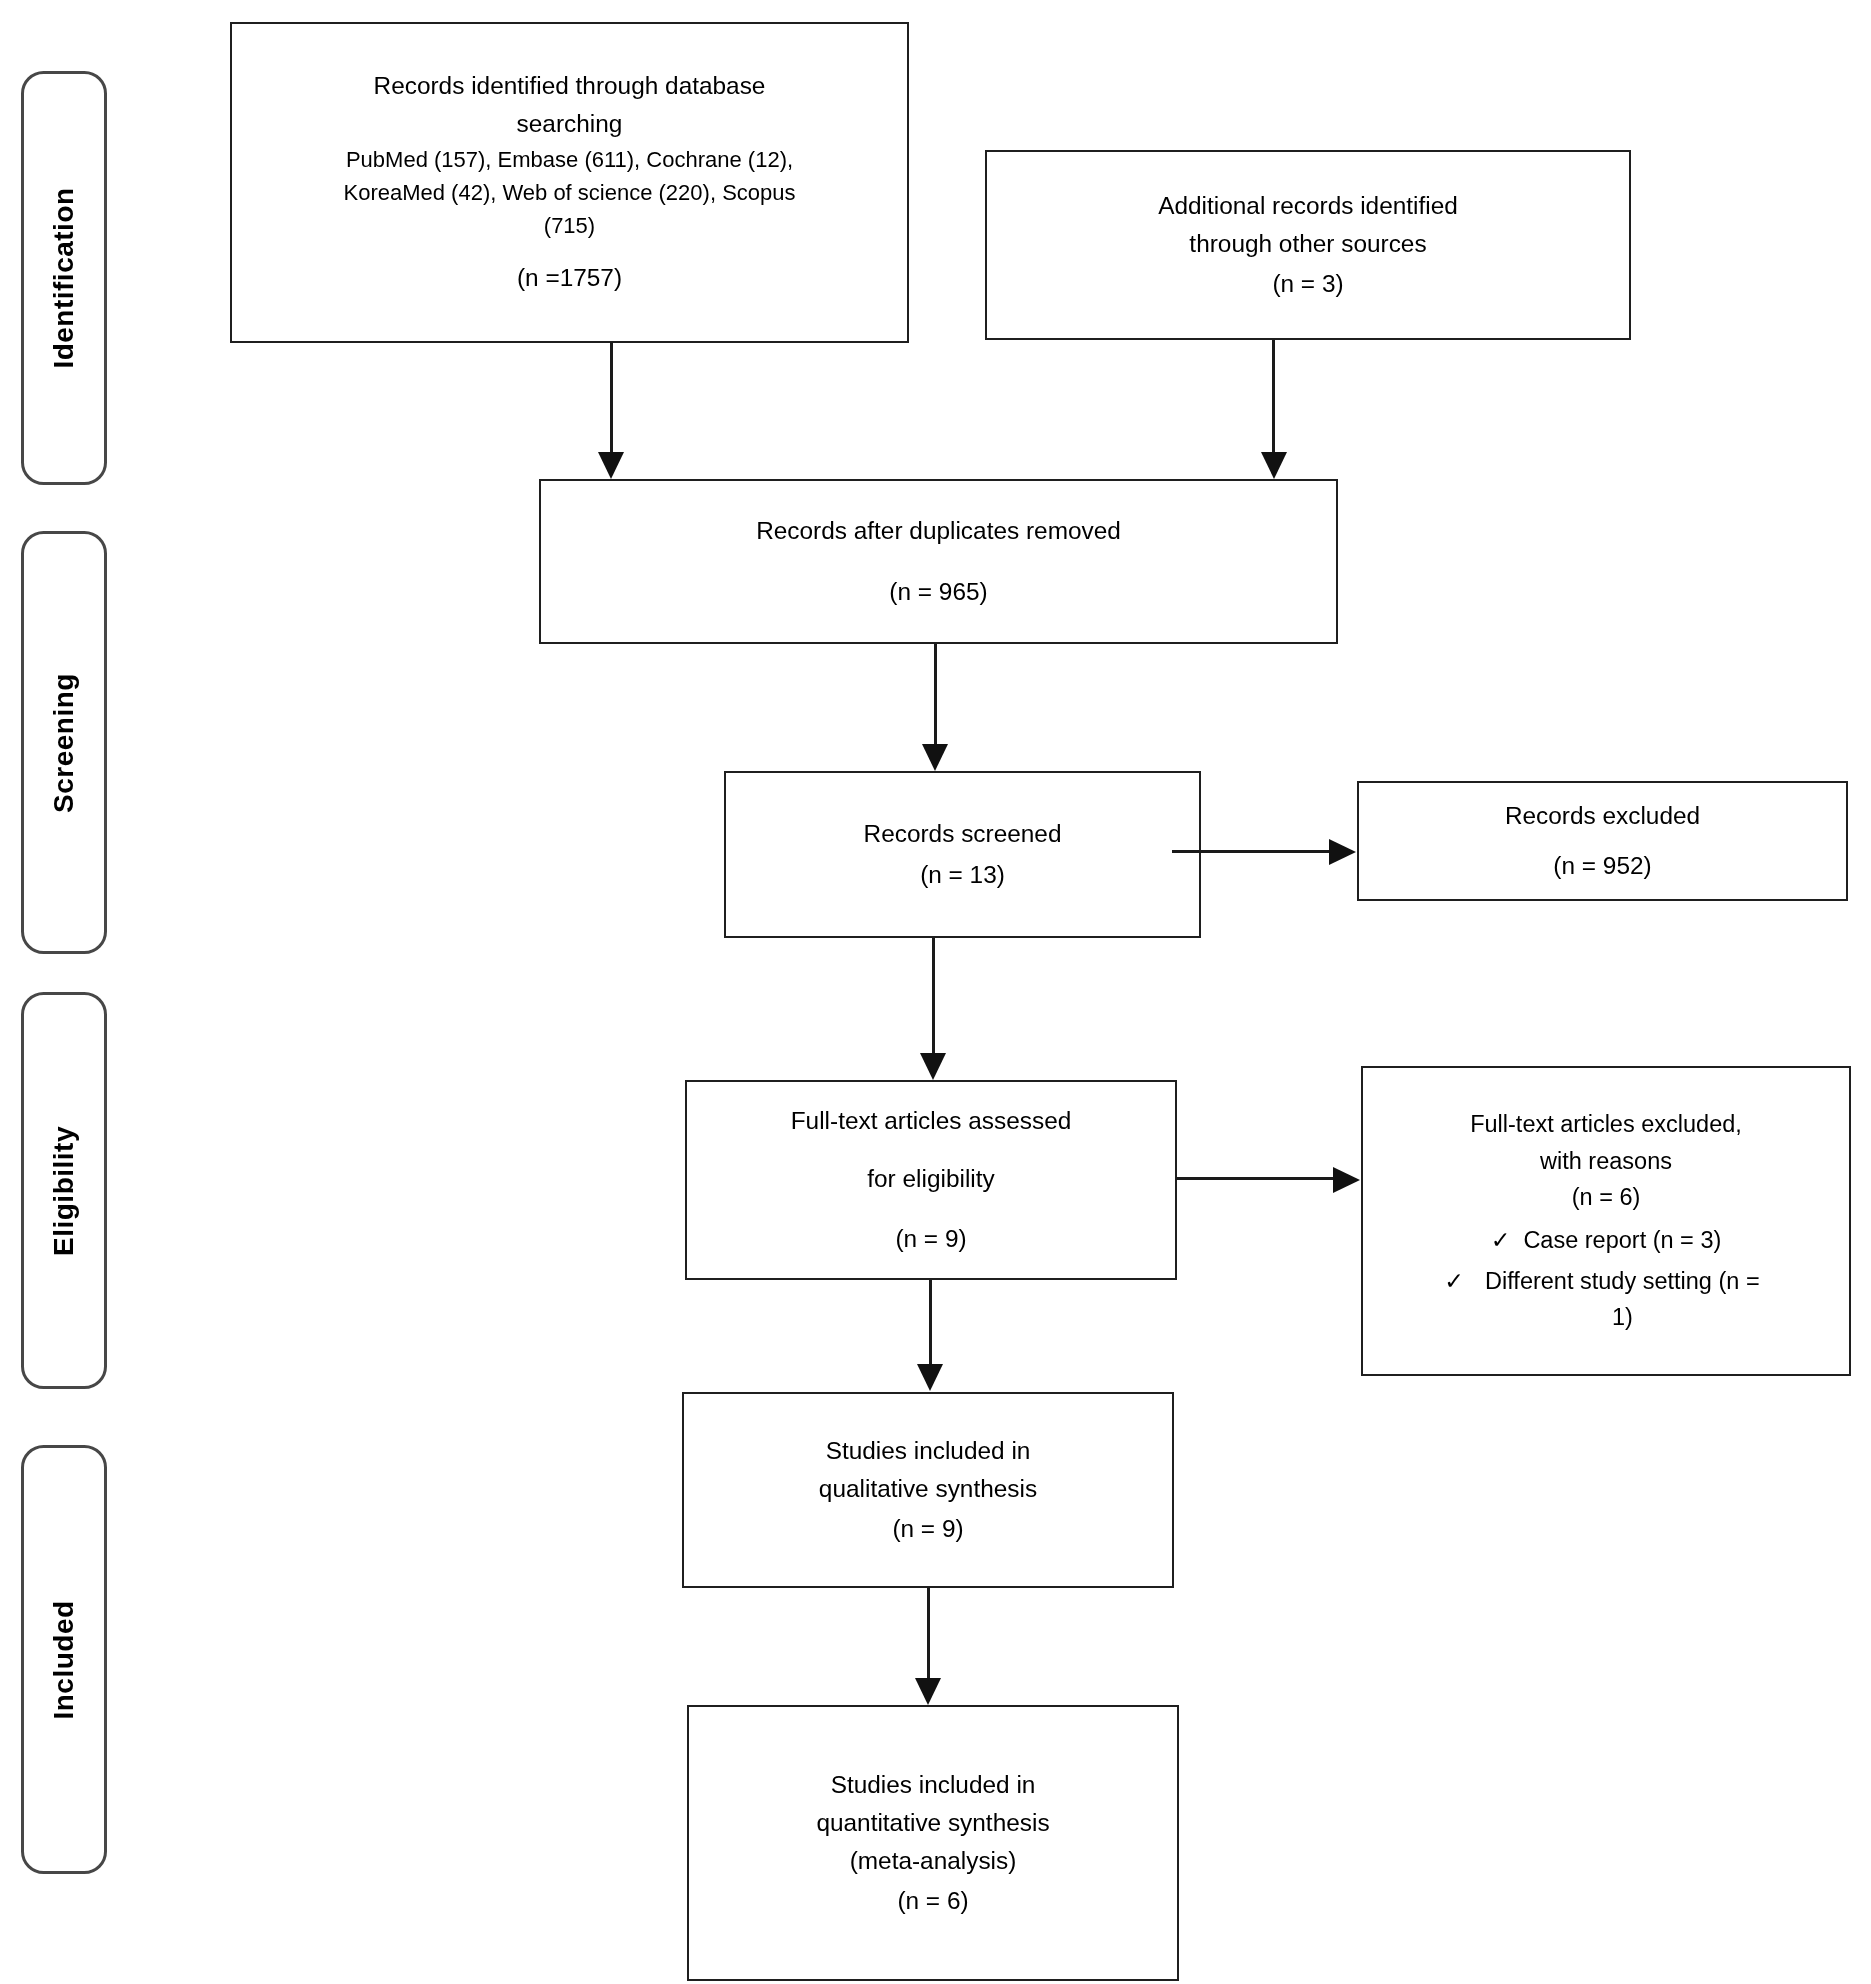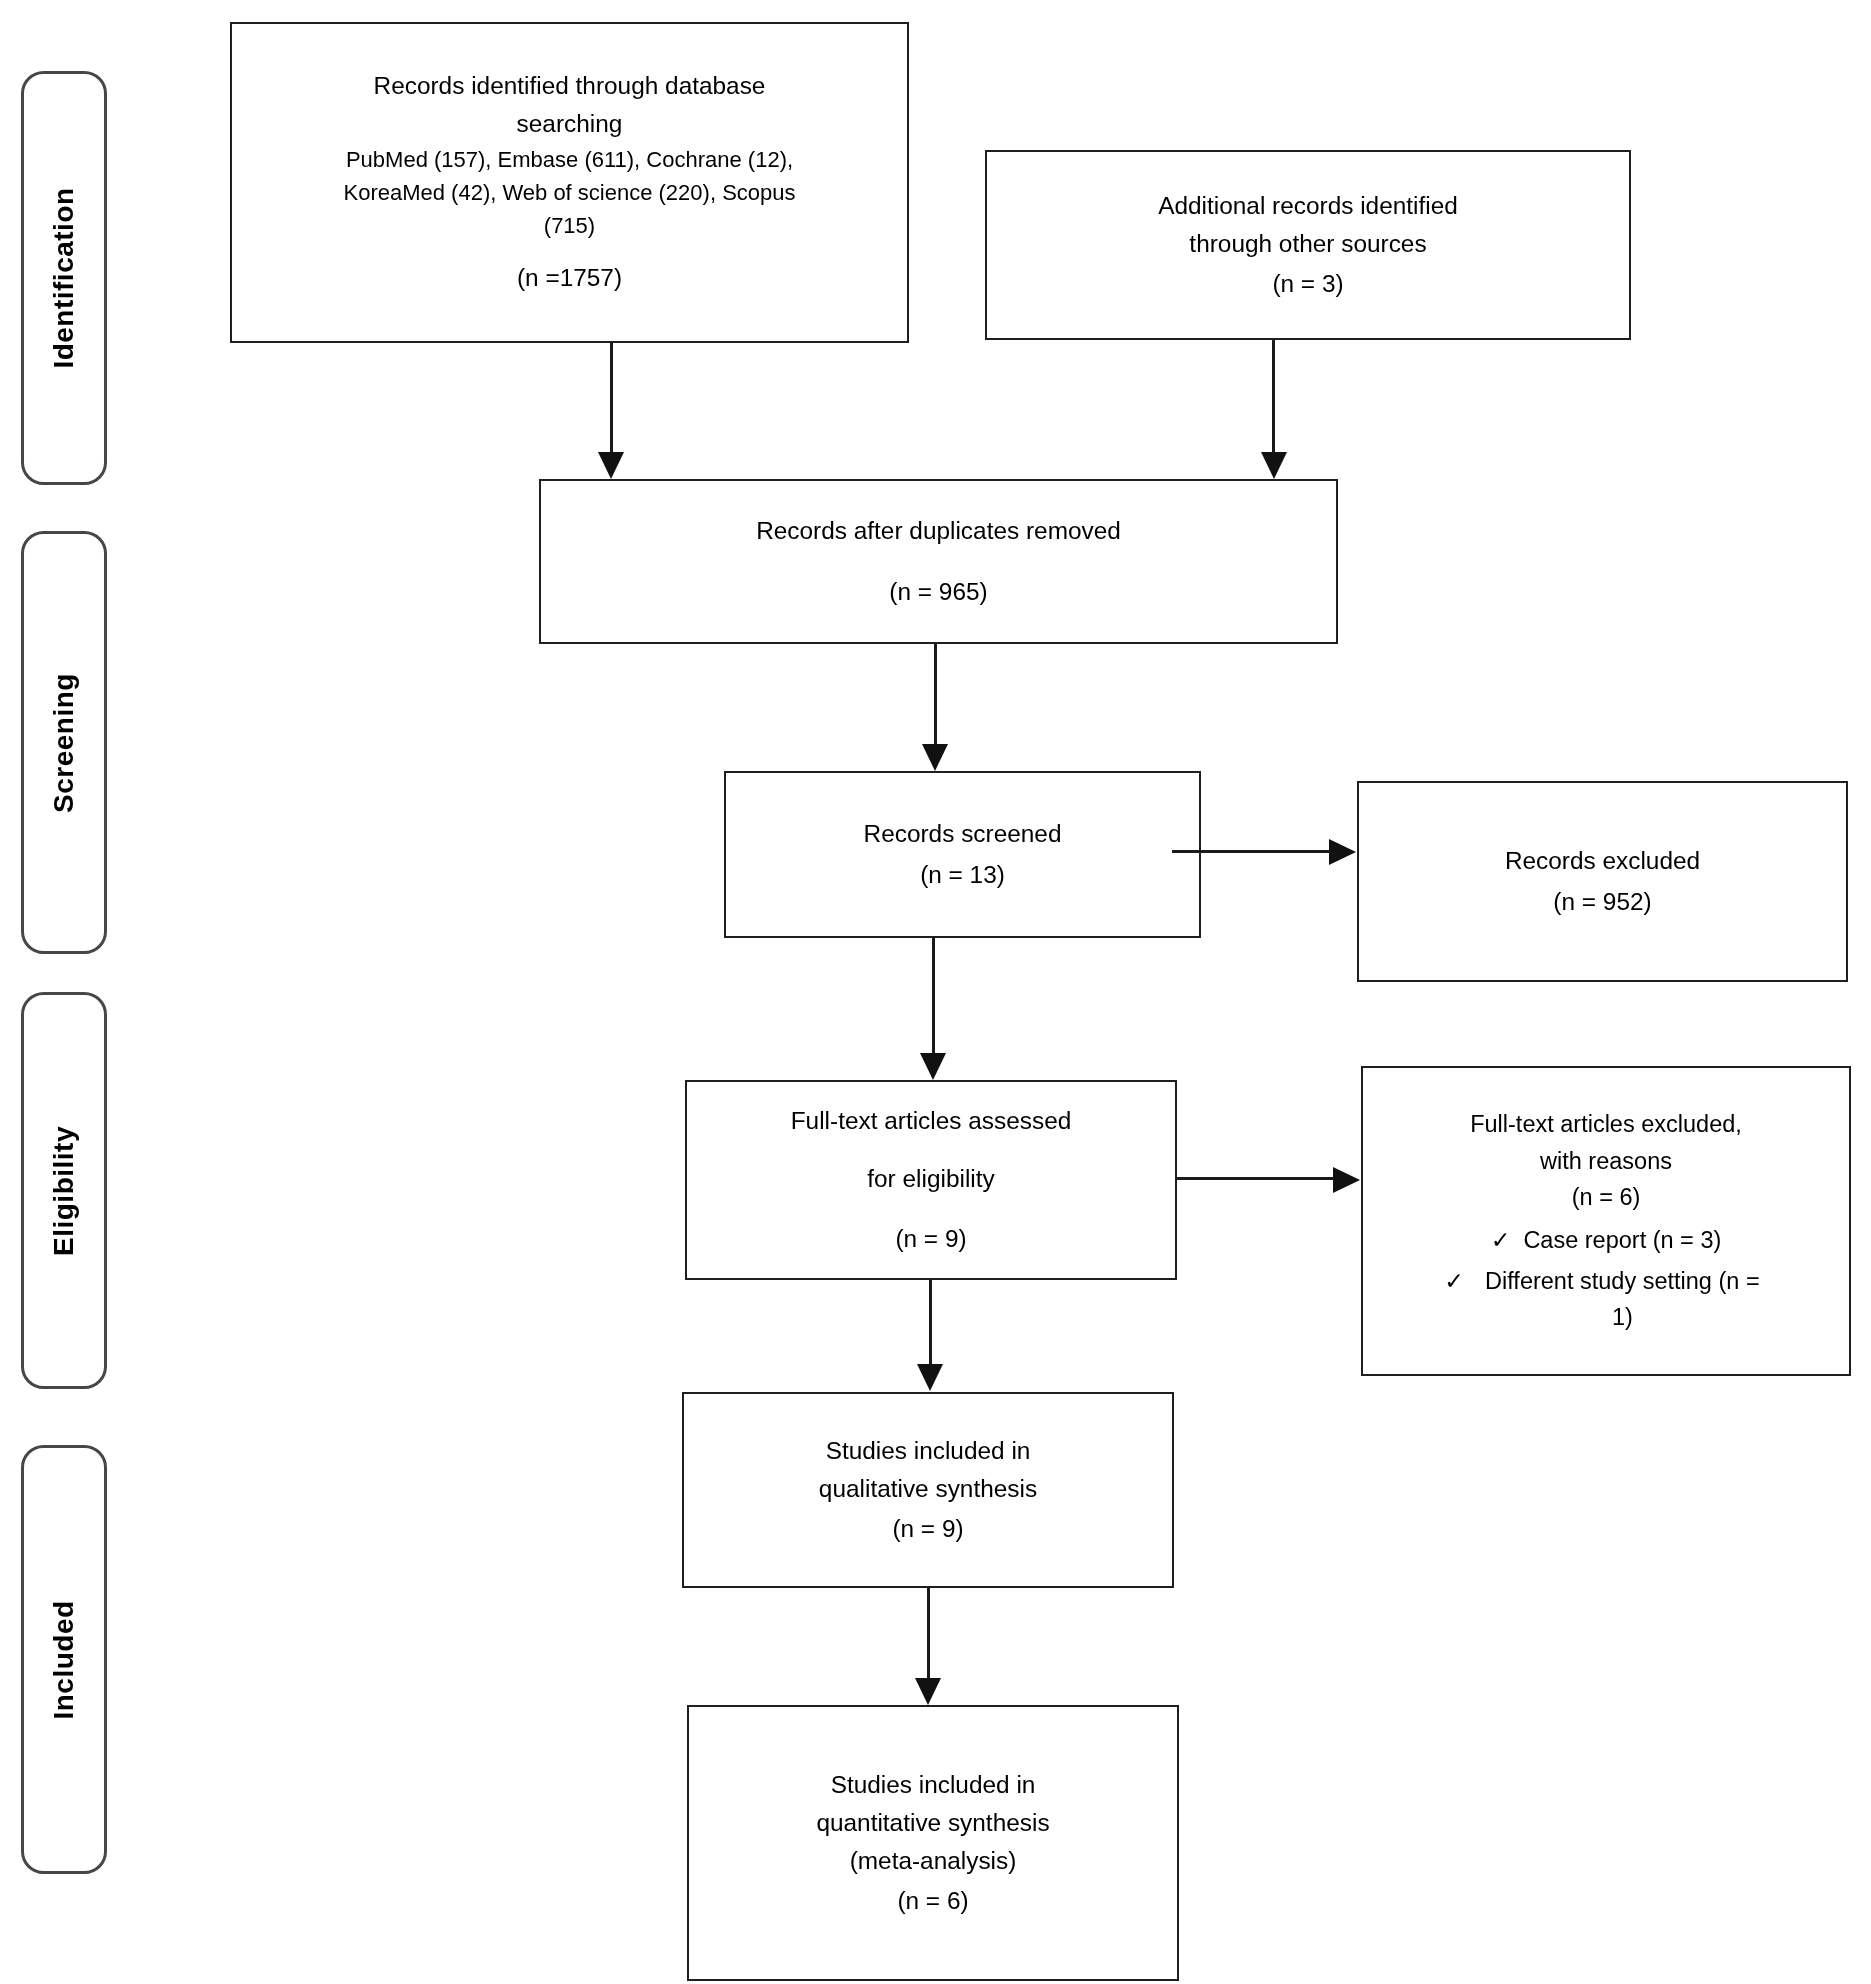--- a/index.html
+++ b/index.html
@@ -115,21 +115,21 @@
   <div class="fbox" style="left:539px; top:479px; width:799px; height:165px;gap:20px;">
     <div>Records after duplicates removed</div>
     <div class="count-tight">(n = 965)</div>
   </div>
 
   <div class="fbox" style="left:724px; top:771px; width:477px; height:167px;">
     <div>Records screened</div>
     <div class="count-tight">(n = 13)</div>
   </div>
 
-  <div class="fbox" style="left:1357px; top:781px; width:491px; height:201px;">
+  <div class="fbox" style="left:1357px; top:781px; width:491px; height:120px;justify-content:space-between;">
     <div>Records excluded</div>
     <div class="count-tight">(n = 952)</div>
   </div>
 
   <div class="fbox" style="left:685px; top:1080px; width:492px; height:200px;gap:20px;">
     <div>Full-text articles assessed</div>
     <div>for eligibility</div>
     <div class="count-tight">(n = 9)</div>
   </div>
 

